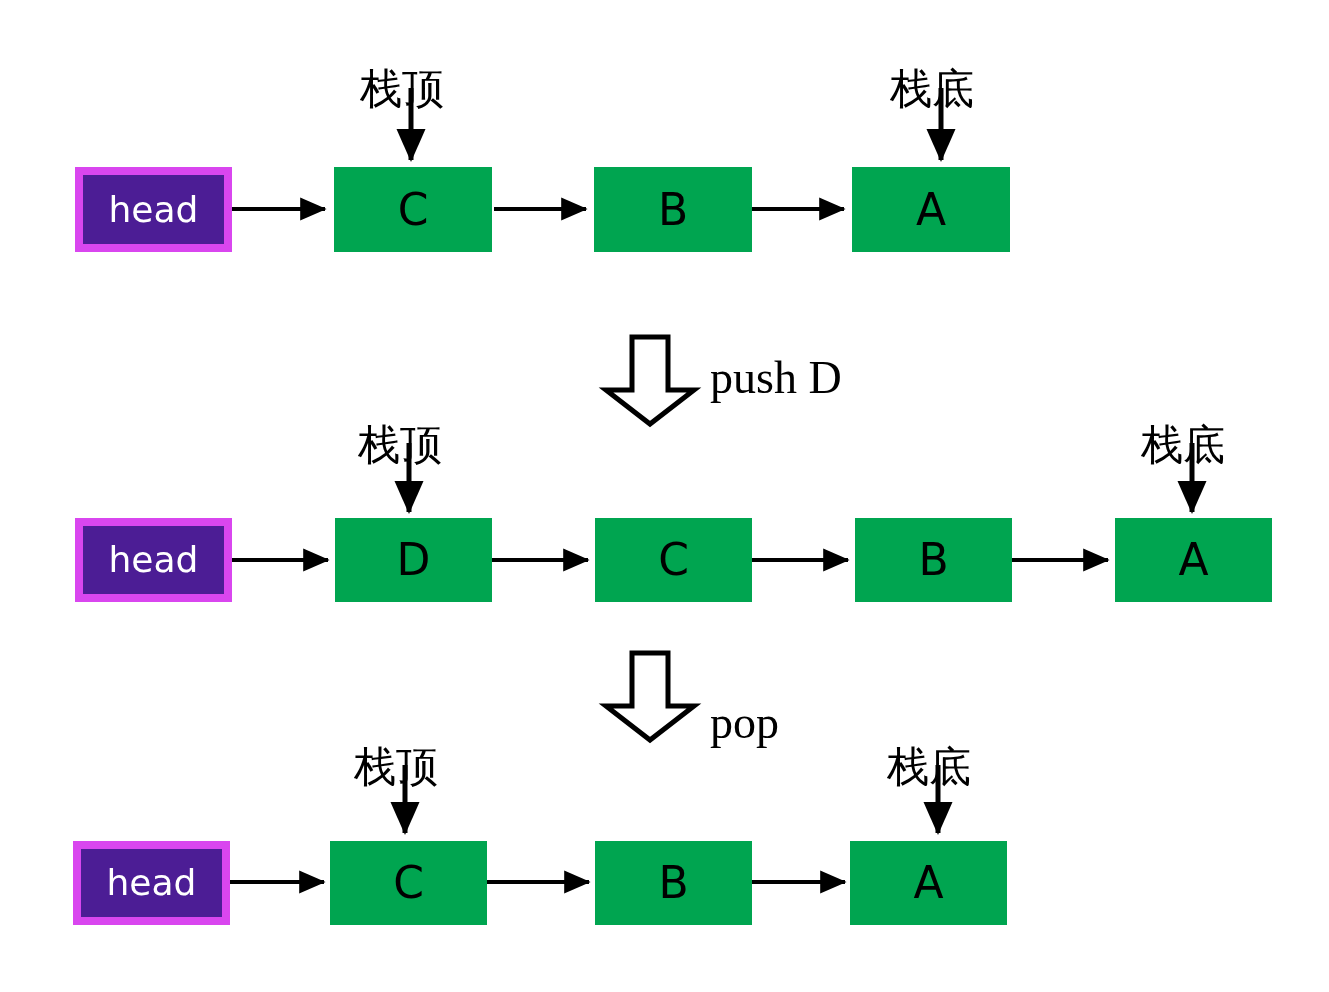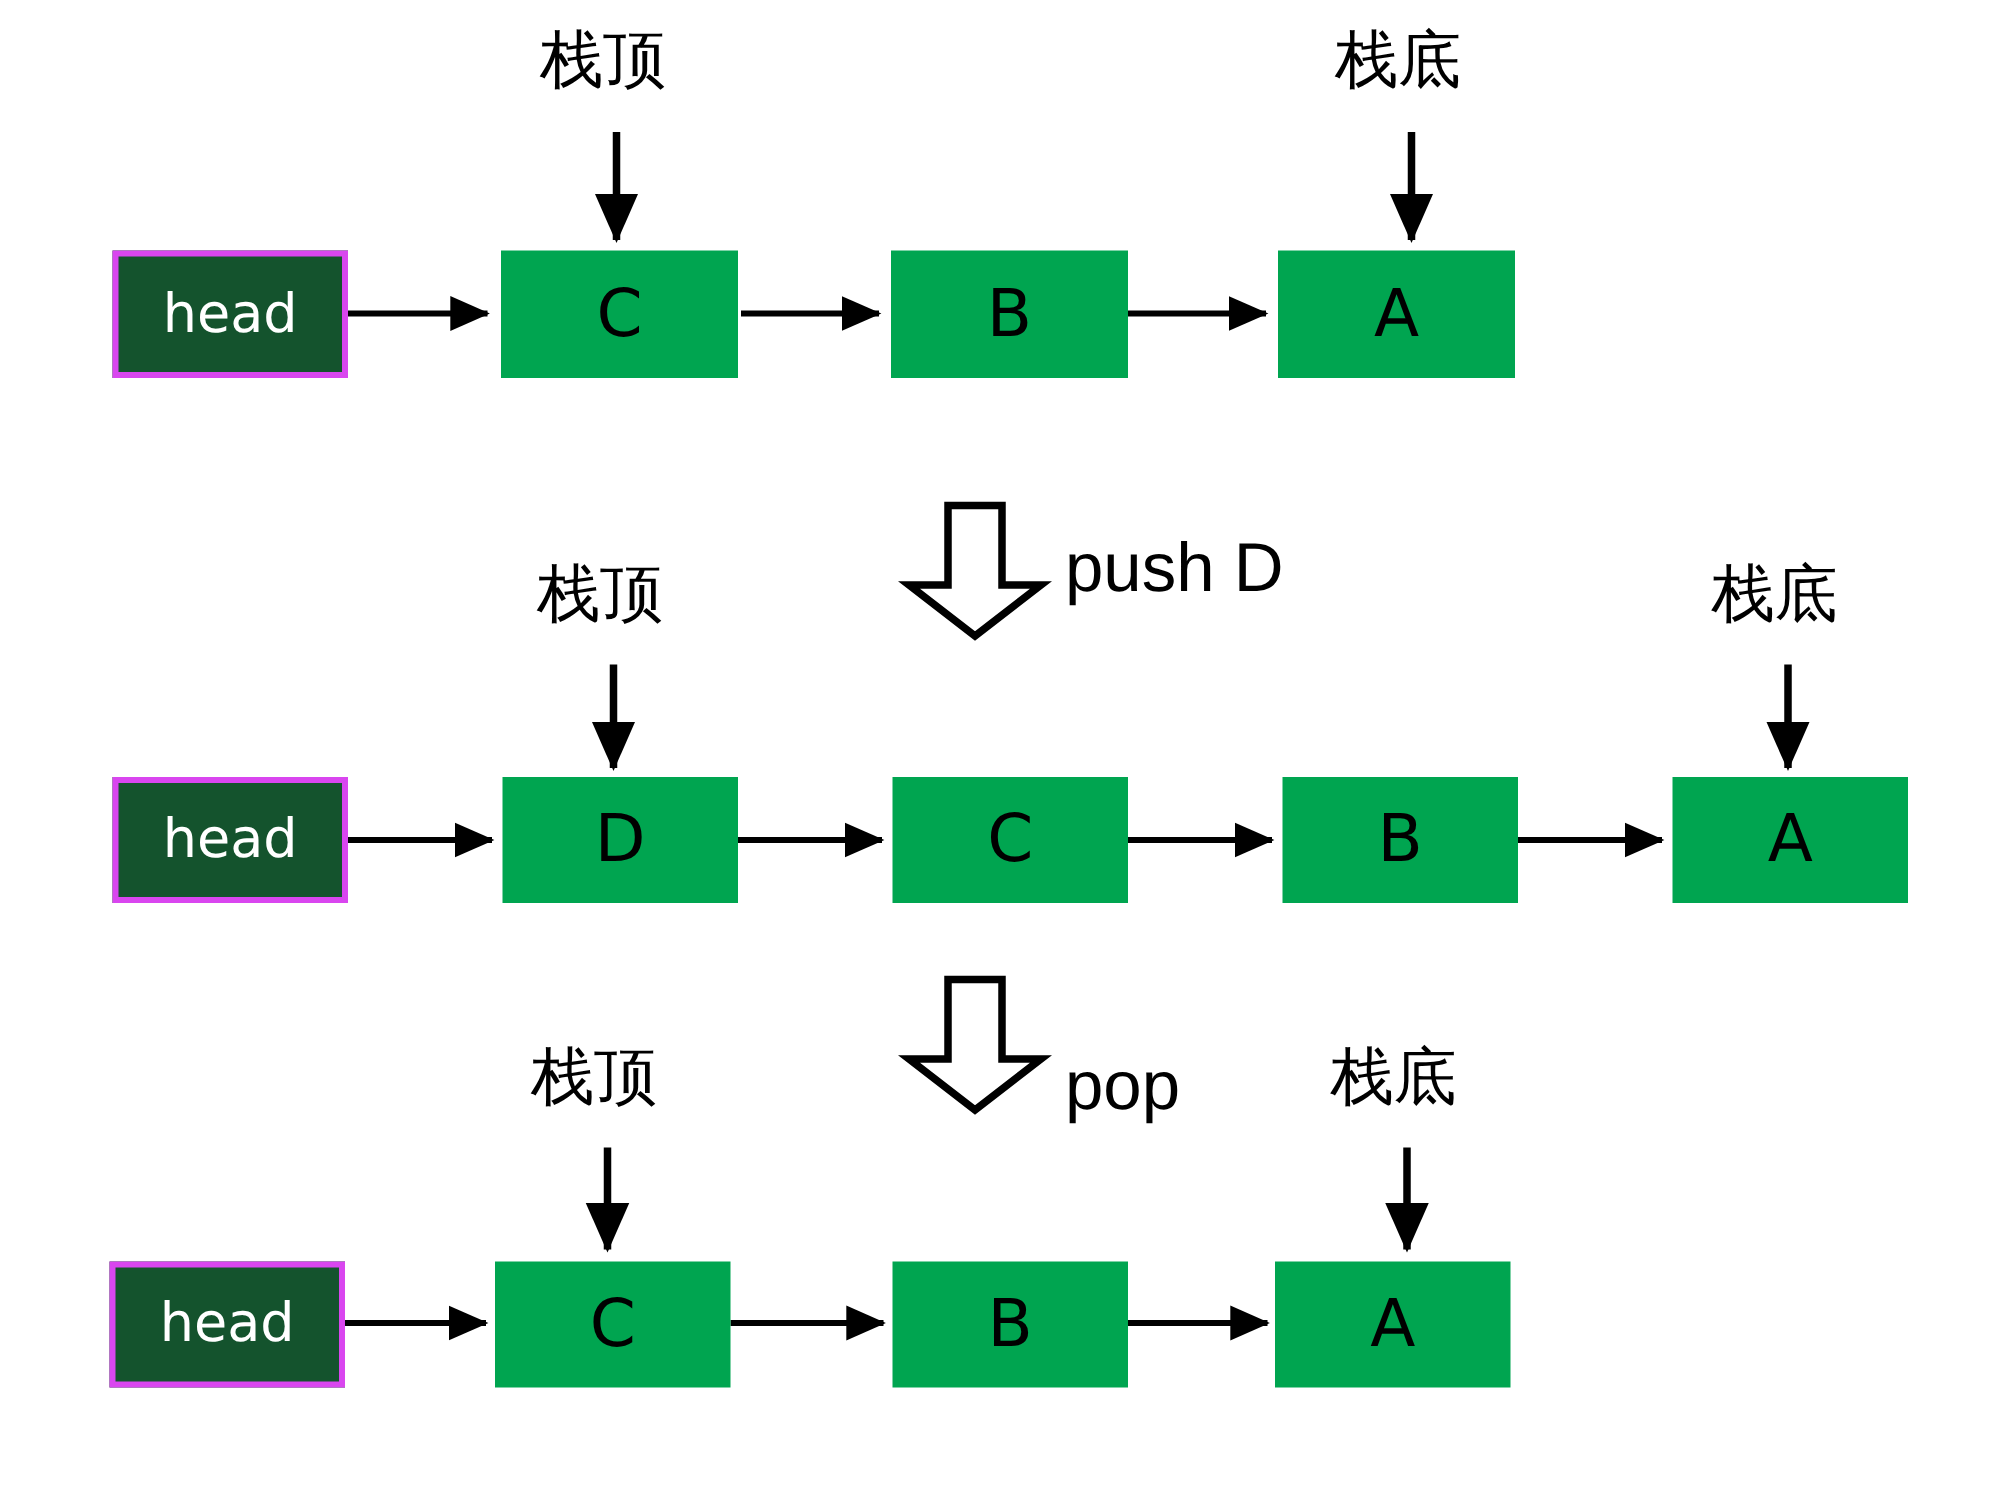--- a/index.html
+++ b/index.html
@@ -25,43 +25,44 @@
     display: flex;
     align-items: center;
     justify-content: center;
     font-size: 44px;
     font-family: "DejaVu Sans", "Liberation Sans", sans-serif;
     line-height: 1;
   }
   .head-node {
     position: absolute;
     box-sizing: border-box;
-    background: #14532d;
-    border: 4px solid #d946ef;
+    background: #4c1d95;
+    border: 8px solid #d946ef;
     color: #ffffff;
     display: flex;
     align-items: center;
     justify-content: center;
     font-size: 36px;
     font-family: "DejaVu Sans", "Liberation Sans", sans-serif;
     line-height: 1;
   }
   .label-cn {
     position: absolute;
     font-size: 42px;
     color: #000000;
-    font-family: Liberation Mono, monospace;
+    font-family: Liberation Serif, serif;
     white-space: nowrap;
     line-height: 1;
+    margin-top: 46px;
   }
   .op-label {
     position: absolute;
     font-size: 46px;
     color: #000000;
-    font-family: Liberation Sans, sans-serif;
+    font-family: Liberation Serif, serif;
     white-space: nowrap;
     line-height: 1;
   }
   .svg-layer {
     position: absolute;
     left: 0;
     top: 0;
     width: 1329px;
     height: 992px;
     pointer-events: none;

